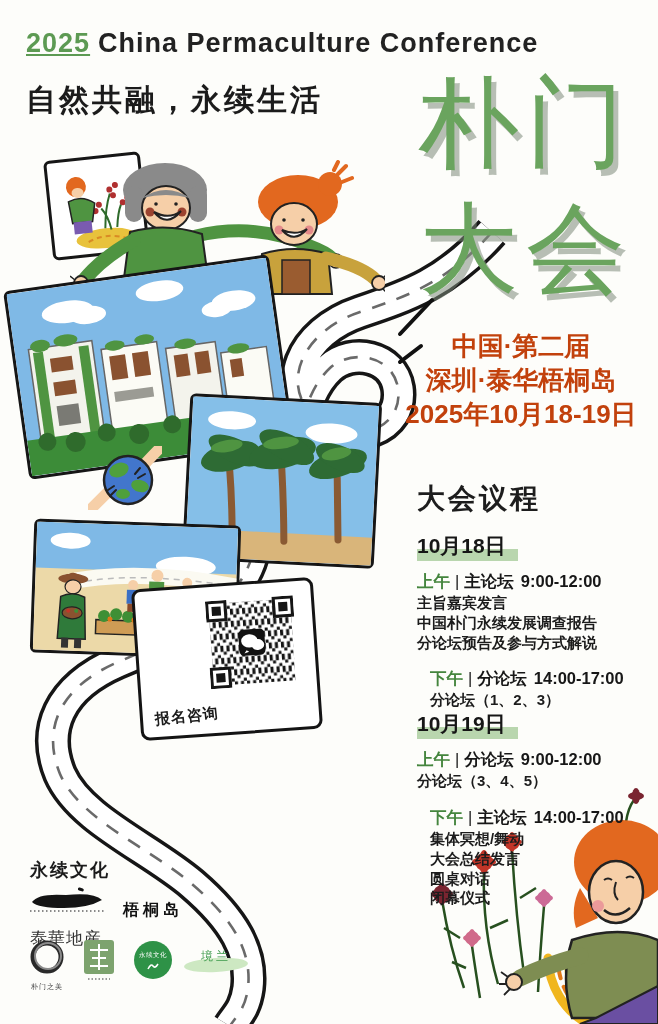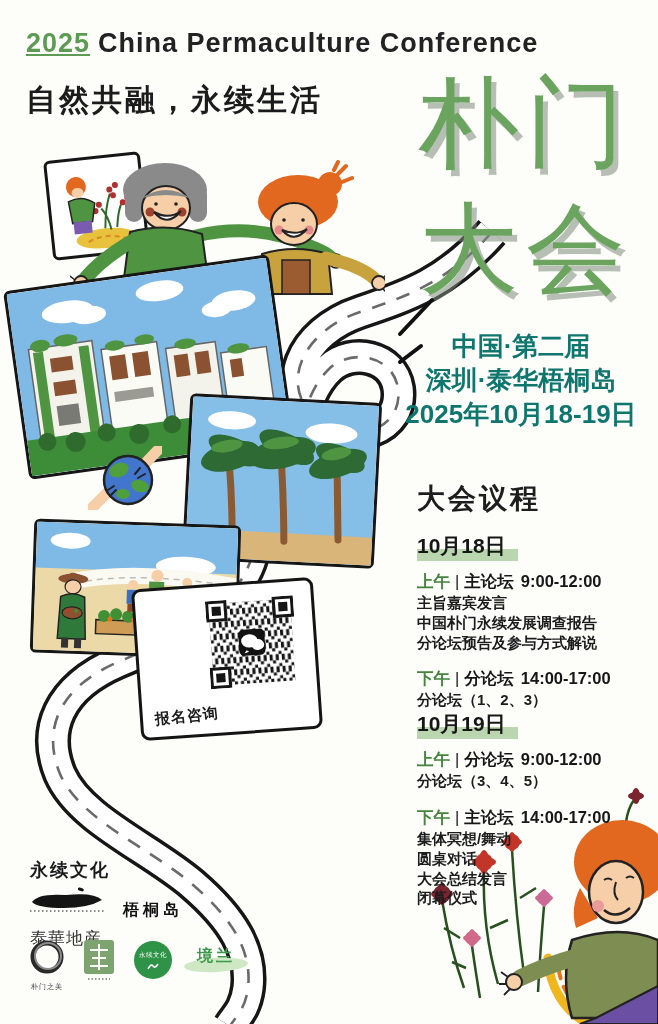--- a/index.html
+++ b/index.html
@@ -18,34 +18,34 @@
 
   
   .main-title{
     right:14px;top:60px;width:236px;text-align:center;z-index:6;
     font-size:99px;line-height:126px;font-weight:normal;letter-spacing:8px;
     color:#6aa45e;text-shadow:5px 6px 0 rgba(125,138,122,.55);
   }
 
   
   .event-info{right:6px;top:329px;width:262px;text-align:center;z-index:6;
-    font-size:26px;line-height:34px;font-weight:bold;color:#0f766e;}
+    font-size:26px;line-height:34px;font-weight:bold;color:#c2410c;}
 
   
   .agenda{left:417px;top:480px;width:242px;z-index:6;}
   .agenda-title{font-size:28px;font-weight:bold;letter-spacing:3px;color:#1d1d1d;margin:0 0 14px 0;}
   .date-hl{display:inline-block;font-size:21px;font-weight:bold;color:#161616;
     background:linear-gradient(to bottom,transparent 58%,#b9d6ae 58%,#b9d6ae 96%,transparent 96%);
     padding:0 12px 2px 0;margin-top:0;}
   .day2 .date-hl{text-align:center;}
   .sess-head{margin-top:9px;font-size:16.5px;font-weight:bold;color:#171717;white-space:nowrap;}
   .sess-head .period{color:#44853d;}
   .sess-head .sep{margin:0 5px;font-weight:normal;}
   .sess-head .time{margin-left:7px;}
-  .sess2{margin-top:16px;}
+  .sess2{margin-top:16px;margin-left:13px;}
   .item{font-size:15px;line-height:19.8px;font-weight:bold;color:#1c1c1c;}
   .item:first-of-type{margin-top:4px;}
 
   
   .road-svg{left:0;top:0;z-index:1;}
   .illus{z-index:2;}
   .card{background:#fff;border:3px solid #161616;border-radius:6px;box-sizing:border-box;}
 
   
   .qr-card{left:136px;top:583px;width:182px;height:152px;transform:rotate(-4deg);
@@ -60,21 +60,21 @@
   .taihua-name{font-size:17px;font-weight:normal;color:#333;letter-spacing:1px;margin-top:11px;}
   .logo-wutong{left:123px;top:900px;font-size:16px;font-weight:bold;letter-spacing:4px;color:#111;z-index:6;}
   .logo-enso{left:24px;top:938px;width:46px;text-align:center;z-index:6;}
   .enso-label{font-size:7px;color:#444;letter-spacing:1px;margin-top:0;}
   .logo-seal{left:84px;top:940px;z-index:6;}
   .logo-yongxu{left:134px;top:941px;width:38px;height:38px;border-radius:50%;background:#2e9247;
     z-index:6;display:flex;flex-direction:column;align-items:center;justify-content:center;}
   .yx-text{font-size:6.5px;color:#fff;letter-spacing:.5px;}
   .yx-glyph{margin-top:2px;line-height:0;}
   .logo-jinglan{left:180px;top:946px;z-index:6;width:72px;text-align:center;}
-  .jl-text{position:relative;font-size:16px;font-weight:bold;letter-spacing:3px;color:#3c9a4b;z-index:2;}
+  .jl-text{position:relative;font-size:12px;font-weight:normal;letter-spacing:3px;color:#3c9a4b;z-index:2;}
   .jl-swoosh{position:absolute;left:4px;top:12px;width:64px;height:14px;background:#cde8c2;
     border-radius:50%;z-index:1;transform:rotate(-3deg);}
 
   .person-br{right:0;top:778px;z-index:2;}
 </style>
 </head>
 <body>
 
 <div class="poster">
 
@@ -433,22 +433,22 @@
         <div class="sess-head">
           <span class="period">上午</span><span class="sep">|</span><span class="forum">分论坛</span><span class="time">9:00-12:00</span>
         </div>
         <div class="item">分论坛（3、4、5）</div>
       </div>
       <div class="sess sess2">
         <div class="sess-head">
           <span class="period">下午</span><span class="sep">|</span><span class="forum">主论坛</span><span class="time">14:00-17:00</span>
         </div>
         <div class="item">集体冥想/舞动</div>
+        <div class="item">大会总结发言</div>
         <div class="item">圆桌对话</div>
-        <div class="item">大会总结发言</div>
         <div class="item">闭幕仪式</div>
       </div>
     </div>
   </div>
 
   <div class="abs org-label">永续文化</div>
 
   <div class="abs logo-taihua">
     <svg width="80" height="26" viewBox="0 0 80 26">
       <path d="M6 16 Q12 7 40 9 Q68 6 76 14 Q62 22 38 22 Q12 22 6 16 Z" fill="#141414"></path>

